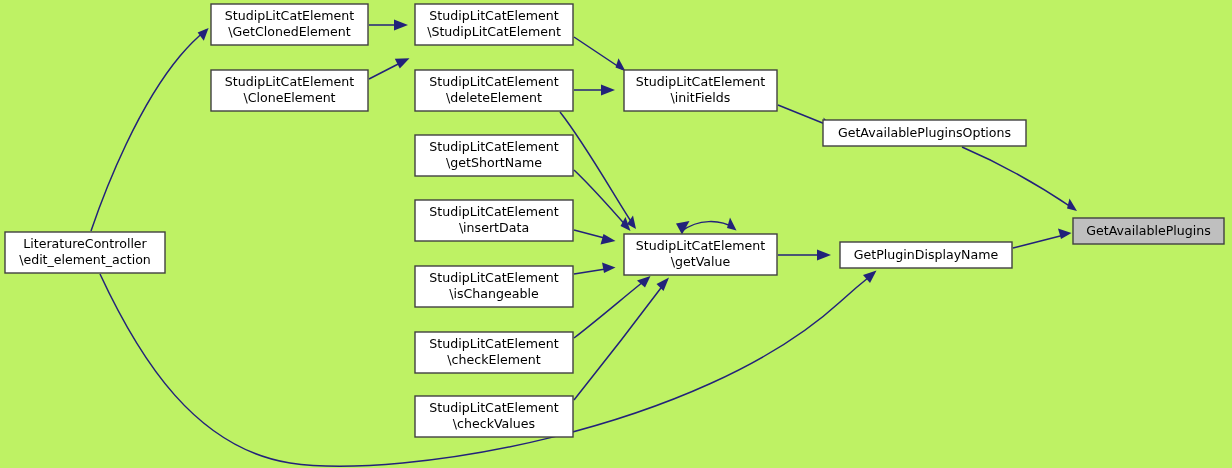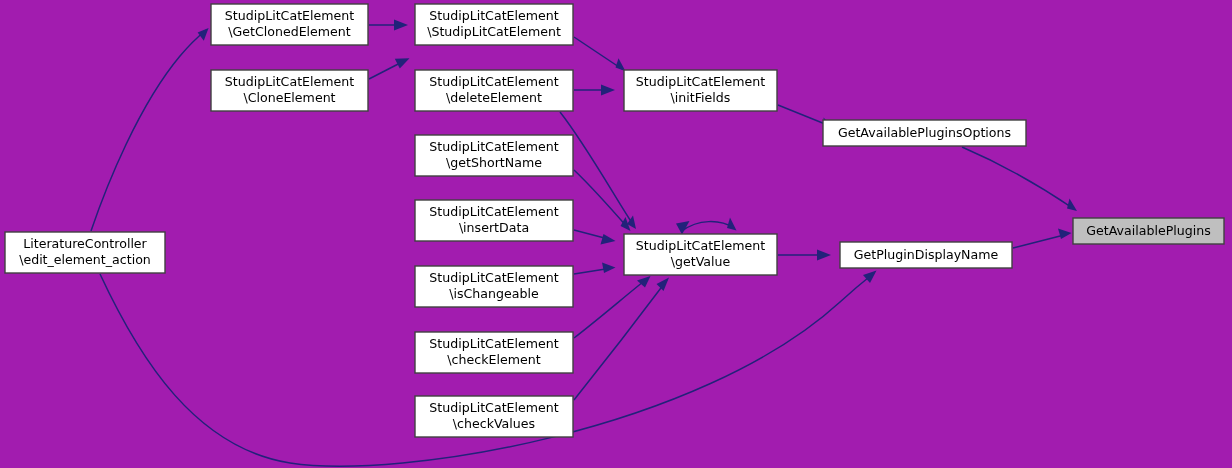--- a/index.html
+++ b/index.html
@@ -1,17 +1,17 @@
 <!DOCTYPE html>
 <html><head>
 <meta charset="utf-8">
 <style>
   html,body{margin:0;padding:0;background:#ffffff;}
   body{font-family:"DejaVu Sans","Liberation Sans",sans-serif;}
-  #graph-root{position:relative;width:1232px;height:468px;background:#a21caf;overflow:hidden;}
+  #graph-root{position:relative;width:1232px;height:468px;background:#bef264;overflow:hidden;}
   svg#callgraph{position:absolute;left:0;top:0;width:1232px;height:468px;display:block;}
   .node-rect{fill:#ffffff;stroke:#404040;stroke-width:1.4;}
   .node-rect.highlight{fill:#bfbfbf;stroke:#404040;}
   .node-label{font-family:"DejaVu Sans","Liberation Sans",sans-serif;font-size:12.6px;fill:#000000;text-anchor:middle;dominant-baseline:middle;}
   .edge{fill:none;stroke:#22227a;stroke-width:1.5;}
   .edge-head{fill:#22227a;stroke:none;}
 </style>
 </head>
 <body>
 

